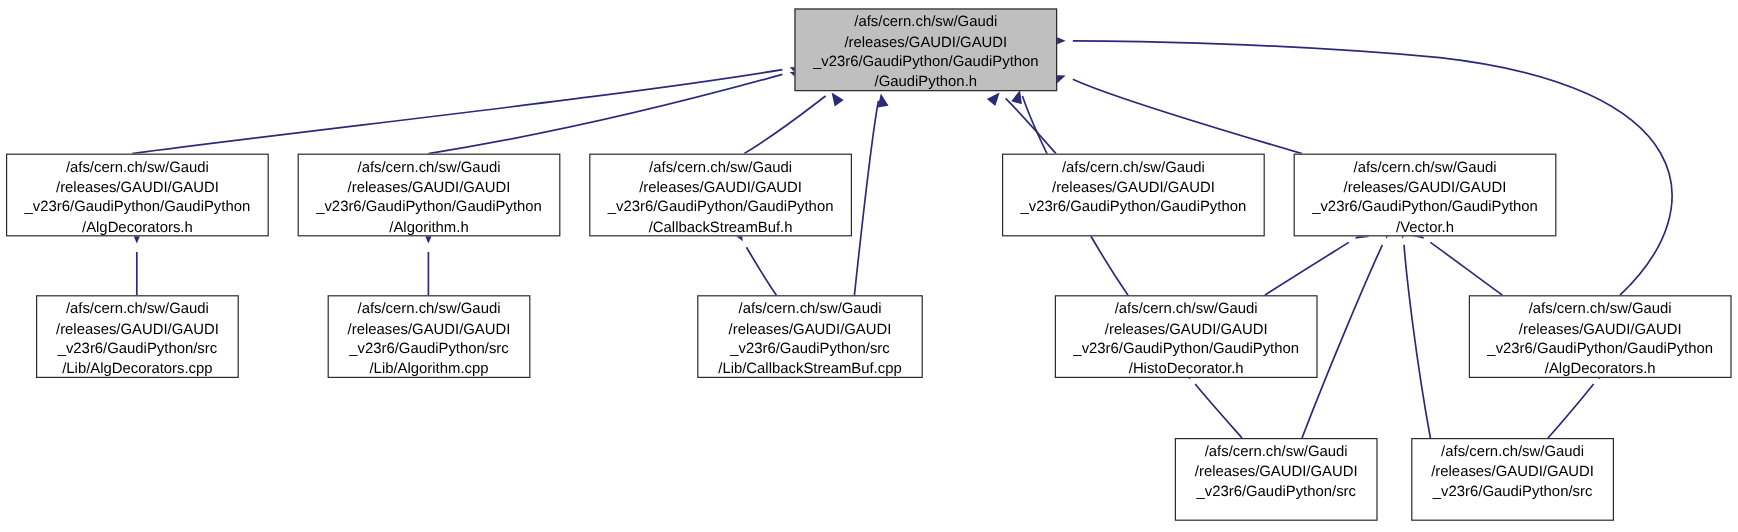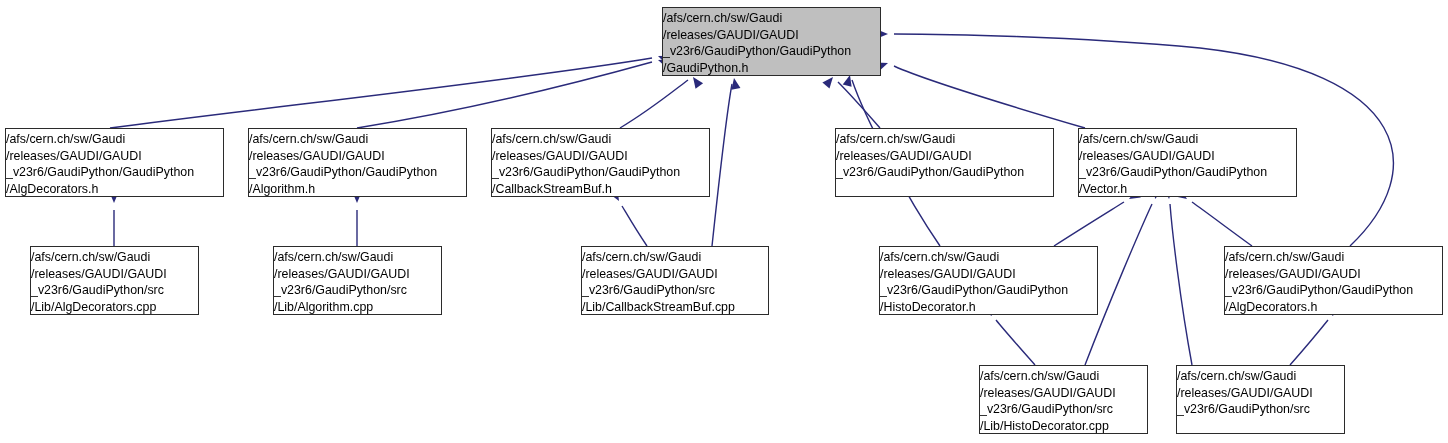--- a/index.html
+++ b/index.html
@@ -36,21 +36,21 @@
     padding-top: 2px;
     white-space: pre;
     z-index: 2;
     overflow: hidden;
   }
   .node.root {
     background: #bfbfbf;
   }
   .node .ln {
     display: block;
-    text-align: left;
+    text-align: center;
   }
   .node .ln.center {
     padding-left: 0;
   }
 </style>
 </head>
 <body>
 
 <div id="graph">
   <svg id="edges" viewBox="0 0 1448 443" width="1448" height="443" xmlns="http://www.w3.org/2000/svg">
@@ -93,15 +93,15 @@
     <div class="node" style="left: 5px; top: 128px; width: 219px; height: 69px;"><span class="ln">/afs/cern.ch/sw/Gaudi</span><span class="ln">/releases/GAUDI/GAUDI</span><span class="ln">_v23r6/GaudiPython/GaudiPython</span><span class="ln center">/AlgDecorators.h</span></div>
     <div class="node" style="left: 248px; top: 128px; width: 219px; height: 69px;"><span class="ln">/afs/cern.ch/sw/Gaudi</span><span class="ln">/releases/GAUDI/GAUDI</span><span class="ln">_v23r6/GaudiPython/GaudiPython</span><span class="ln center">/Algorithm.h</span></div>
     <div class="node" style="left: 491px; top: 128px; width: 219px; height: 69px;"><span class="ln">/afs/cern.ch/sw/Gaudi</span><span class="ln">/releases/GAUDI/GAUDI</span><span class="ln">_v23r6/GaudiPython/GaudiPython</span><span class="ln center">/CallbackStreamBuf.h</span></div>
     <div class="node" style="left: 835px; top: 128px; width: 219px; height: 69px;"><span class="ln">/afs/cern.ch/sw/Gaudi</span><span class="ln">/releases/GAUDI/GAUDI</span><span class="ln">_v23r6/GaudiPython/GaudiPython</span></div>
     <div class="node" style="left: 1078px; top: 128px; width: 219px; height: 69px;"><span class="ln">/afs/cern.ch/sw/Gaudi</span><span class="ln">/releases/GAUDI/GAUDI</span><span class="ln">_v23r6/GaudiPython/GaudiPython</span><span class="ln center">/Vector.h</span></div>
     <div class="node" style="left: 30px; top: 246px; width: 169px; height: 69px;"><span class="ln">/afs/cern.ch/sw/Gaudi</span><span class="ln">/releases/GAUDI/GAUDI</span><span class="ln">_v23r6/GaudiPython/src</span><span class="ln center">/Lib/AlgDecorators.cpp</span></div>
     <div class="node" style="left: 273px; top: 246px; width: 169px; height: 69px;"><span class="ln">/afs/cern.ch/sw/Gaudi</span><span class="ln">/releases/GAUDI/GAUDI</span><span class="ln">_v23r6/GaudiPython/src</span><span class="ln center">/Lib/Algorithm.cpp</span></div>
     <div class="node" style="left: 581px; top: 246px; width: 188px; height: 69px;"><span class="ln">/afs/cern.ch/sw/Gaudi</span><span class="ln">/releases/GAUDI/GAUDI</span><span class="ln">_v23r6/GaudiPython/src</span><span class="ln">/Lib/CallbackStreamBuf.cpp</span></div>
     <div class="node" style="left: 879px; top: 246px; width: 219px; height: 69px;"><span class="ln">/afs/cern.ch/sw/Gaudi</span><span class="ln">/releases/GAUDI/GAUDI</span><span class="ln">_v23r6/GaudiPython/GaudiPython</span><span class="ln center">/HistoDecorator.h</span></div>
     <div class="node" style="left: 1224px; top: 246px; width: 219px; height: 69px;"><span class="ln">/afs/cern.ch/sw/Gaudi</span><span class="ln">/releases/GAUDI/GAUDI</span><span class="ln">_v23r6/GaudiPython/GaudiPython</span><span class="ln center">/AlgDecorators.h</span></div>
-    <div class="node" style="left: 979px; top: 365px; width: 169px; height: 69px;"><span class="ln">/afs/cern.ch/sw/Gaudi</span><span class="ln">/releases/GAUDI/GAUDI</span><span class="ln">_v23r6/GaudiPython/src</span><span class="ln center">/Lib/HistoDecorator.cpp</span></div>
+    <div class="node" style="left: 979px; top: 365px; width: 169px; height: 69px;"><span class="ln">/afs/cern.ch/sw/Gaudi</span><span class="ln">/releases/GAUDI/GAUDI</span><span class="ln">_v23r6/GaudiPython/src</span></div>
     <div class="node" style="left: 1176px; top: 365px; width: 169px; height: 69px;"><span class="ln">/afs/cern.ch/sw/Gaudi</span><span class="ln">/releases/GAUDI/GAUDI</span><span class="ln">_v23r6/GaudiPython/src</span></div>
   </div>
 
 </body></html>

